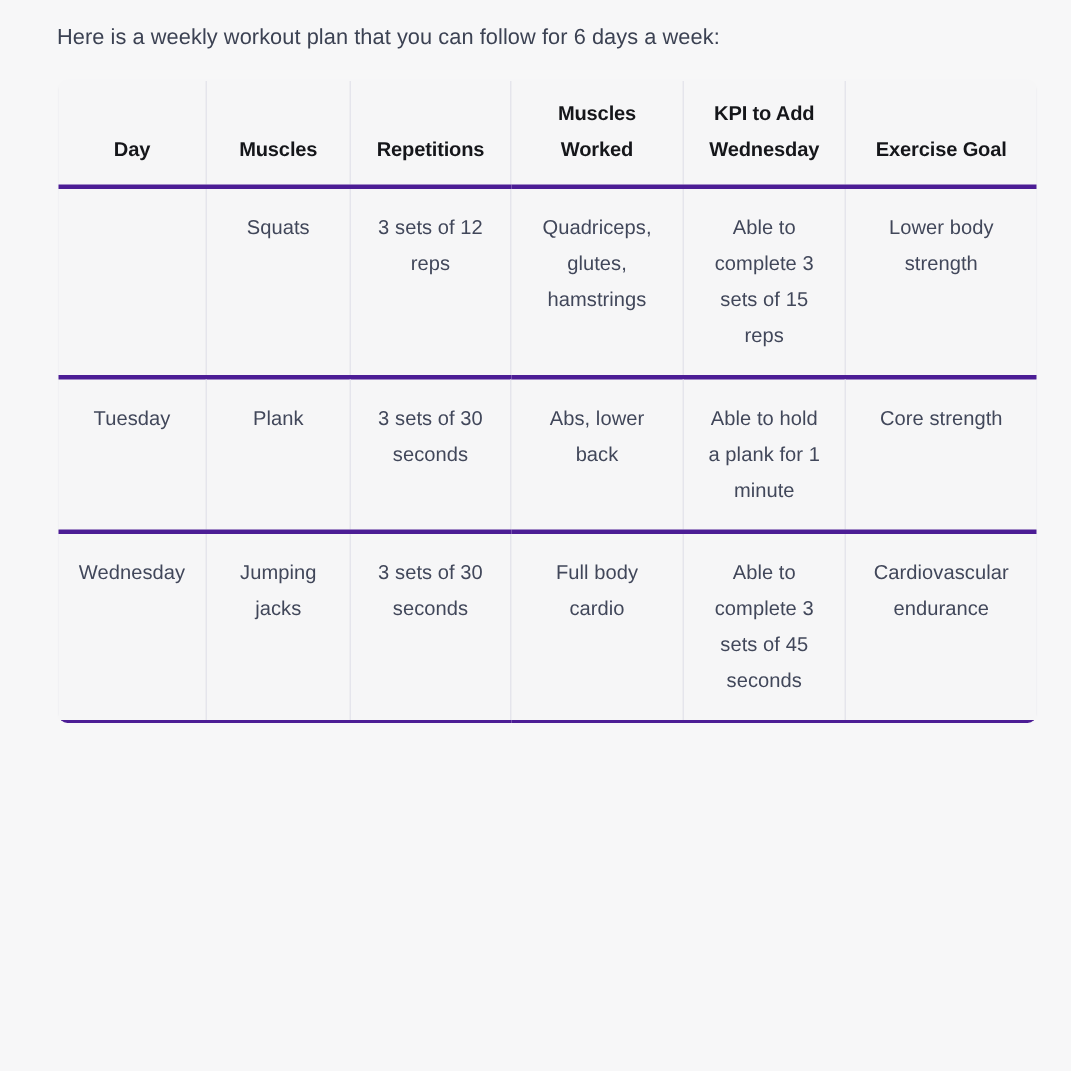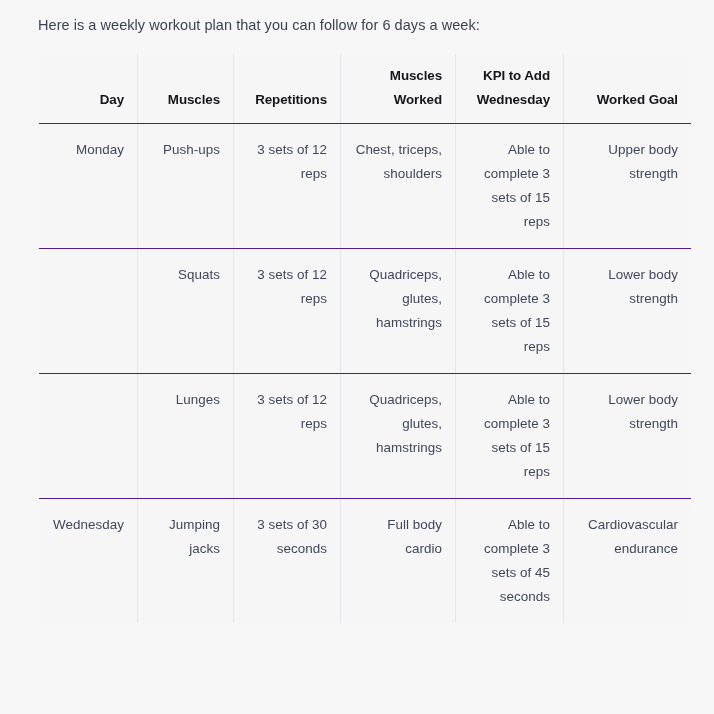--- a/index.html
+++ b/index.html
@@ -46,26 +46,26 @@
     background: #f6f6f7;
     border: 1px solid #e2e2e9;
     border-radius: 7px;
     overflow: hidden;
     table-layout: fixed;
   }
 
   table.workout th,
   table.workout td {
     border-right: 1px solid #e5e5ec;
-    border-bottom: 1px solid #4c1d95;
+    border-bottom: 3px solid #4c1d95;
     vertical-align: top;
     padding: 14px 13px 14px 13px;
     font-size: 13.4px;
     line-height: 24px;
-    text-align: right;
+    text-align: center;
   }
 
   table.workout th:last-child,
   table.workout td:last-child { border-right: none; }
 
   table.workout thead th {
     font-weight: bold;
     color: #15161a;
     vertical-align: bottom;
     height: 58px;
@@ -112,47 +112,39 @@
           <col class="c4">
           <col class="c5">
       </colgroup>
       <thead>
         <tr>
           <th>Day</th>
           <th>Muscles</th>
           <th>Repetitions</th>
           <th>Muscles Worked</th>
           <th>KPI to Add Wednesday</th>
-          <th>Worked Goal</th>
+          <th>Exercise Goal</th>
         </tr>
       </thead>
       <tbody>
-        <tr class="r0">
-          <td>Monday</td>
-          <td>Push-ups</td>
-          <td>3 sets of 12 reps</td>
-          <td>Chest, triceps, shoulders</td>
-          <td>Able to complete 3 sets of 15 reps</td>
-          <td>Upper body strength</td>
-        </tr>
         <tr class="r1">
           <td></td>
           <td>Squats</td>
           <td>3 sets of 12 reps</td>
           <td>Quadriceps, glutes, hamstrings</td>
           <td>Able to complete 3 sets of 15 reps</td>
           <td>Lower body strength</td>
         </tr>
-        <tr class="r3">
-          <td></td>
-          <td>Lunges</td>
-          <td>3 sets of 12 reps</td>
-          <td>Quadriceps, glutes, hamstrings</td>
-          <td>Able to complete 3 sets of 15 reps</td>
-          <td>Lower body strength</td>
+        <tr class="r2">
+          <td>Tuesday</td>
+          <td>Plank</td>
+          <td>3 sets of 30 seconds</td>
+          <td>Abs, lower back</td>
+          <td>Able to hold a plank for 1 minute</td>
+          <td>Core strength</td>
         </tr>
         <tr class="r4">
           <td>Wednesday</td>
           <td>Jumping jacks</td>
           <td>3 sets of 30 seconds</td>
           <td>Full body cardio</td>
           <td>Able to complete 3 sets of 45 seconds</td>
           <td>Cardiovascular endurance</td>
         </tr>
 

